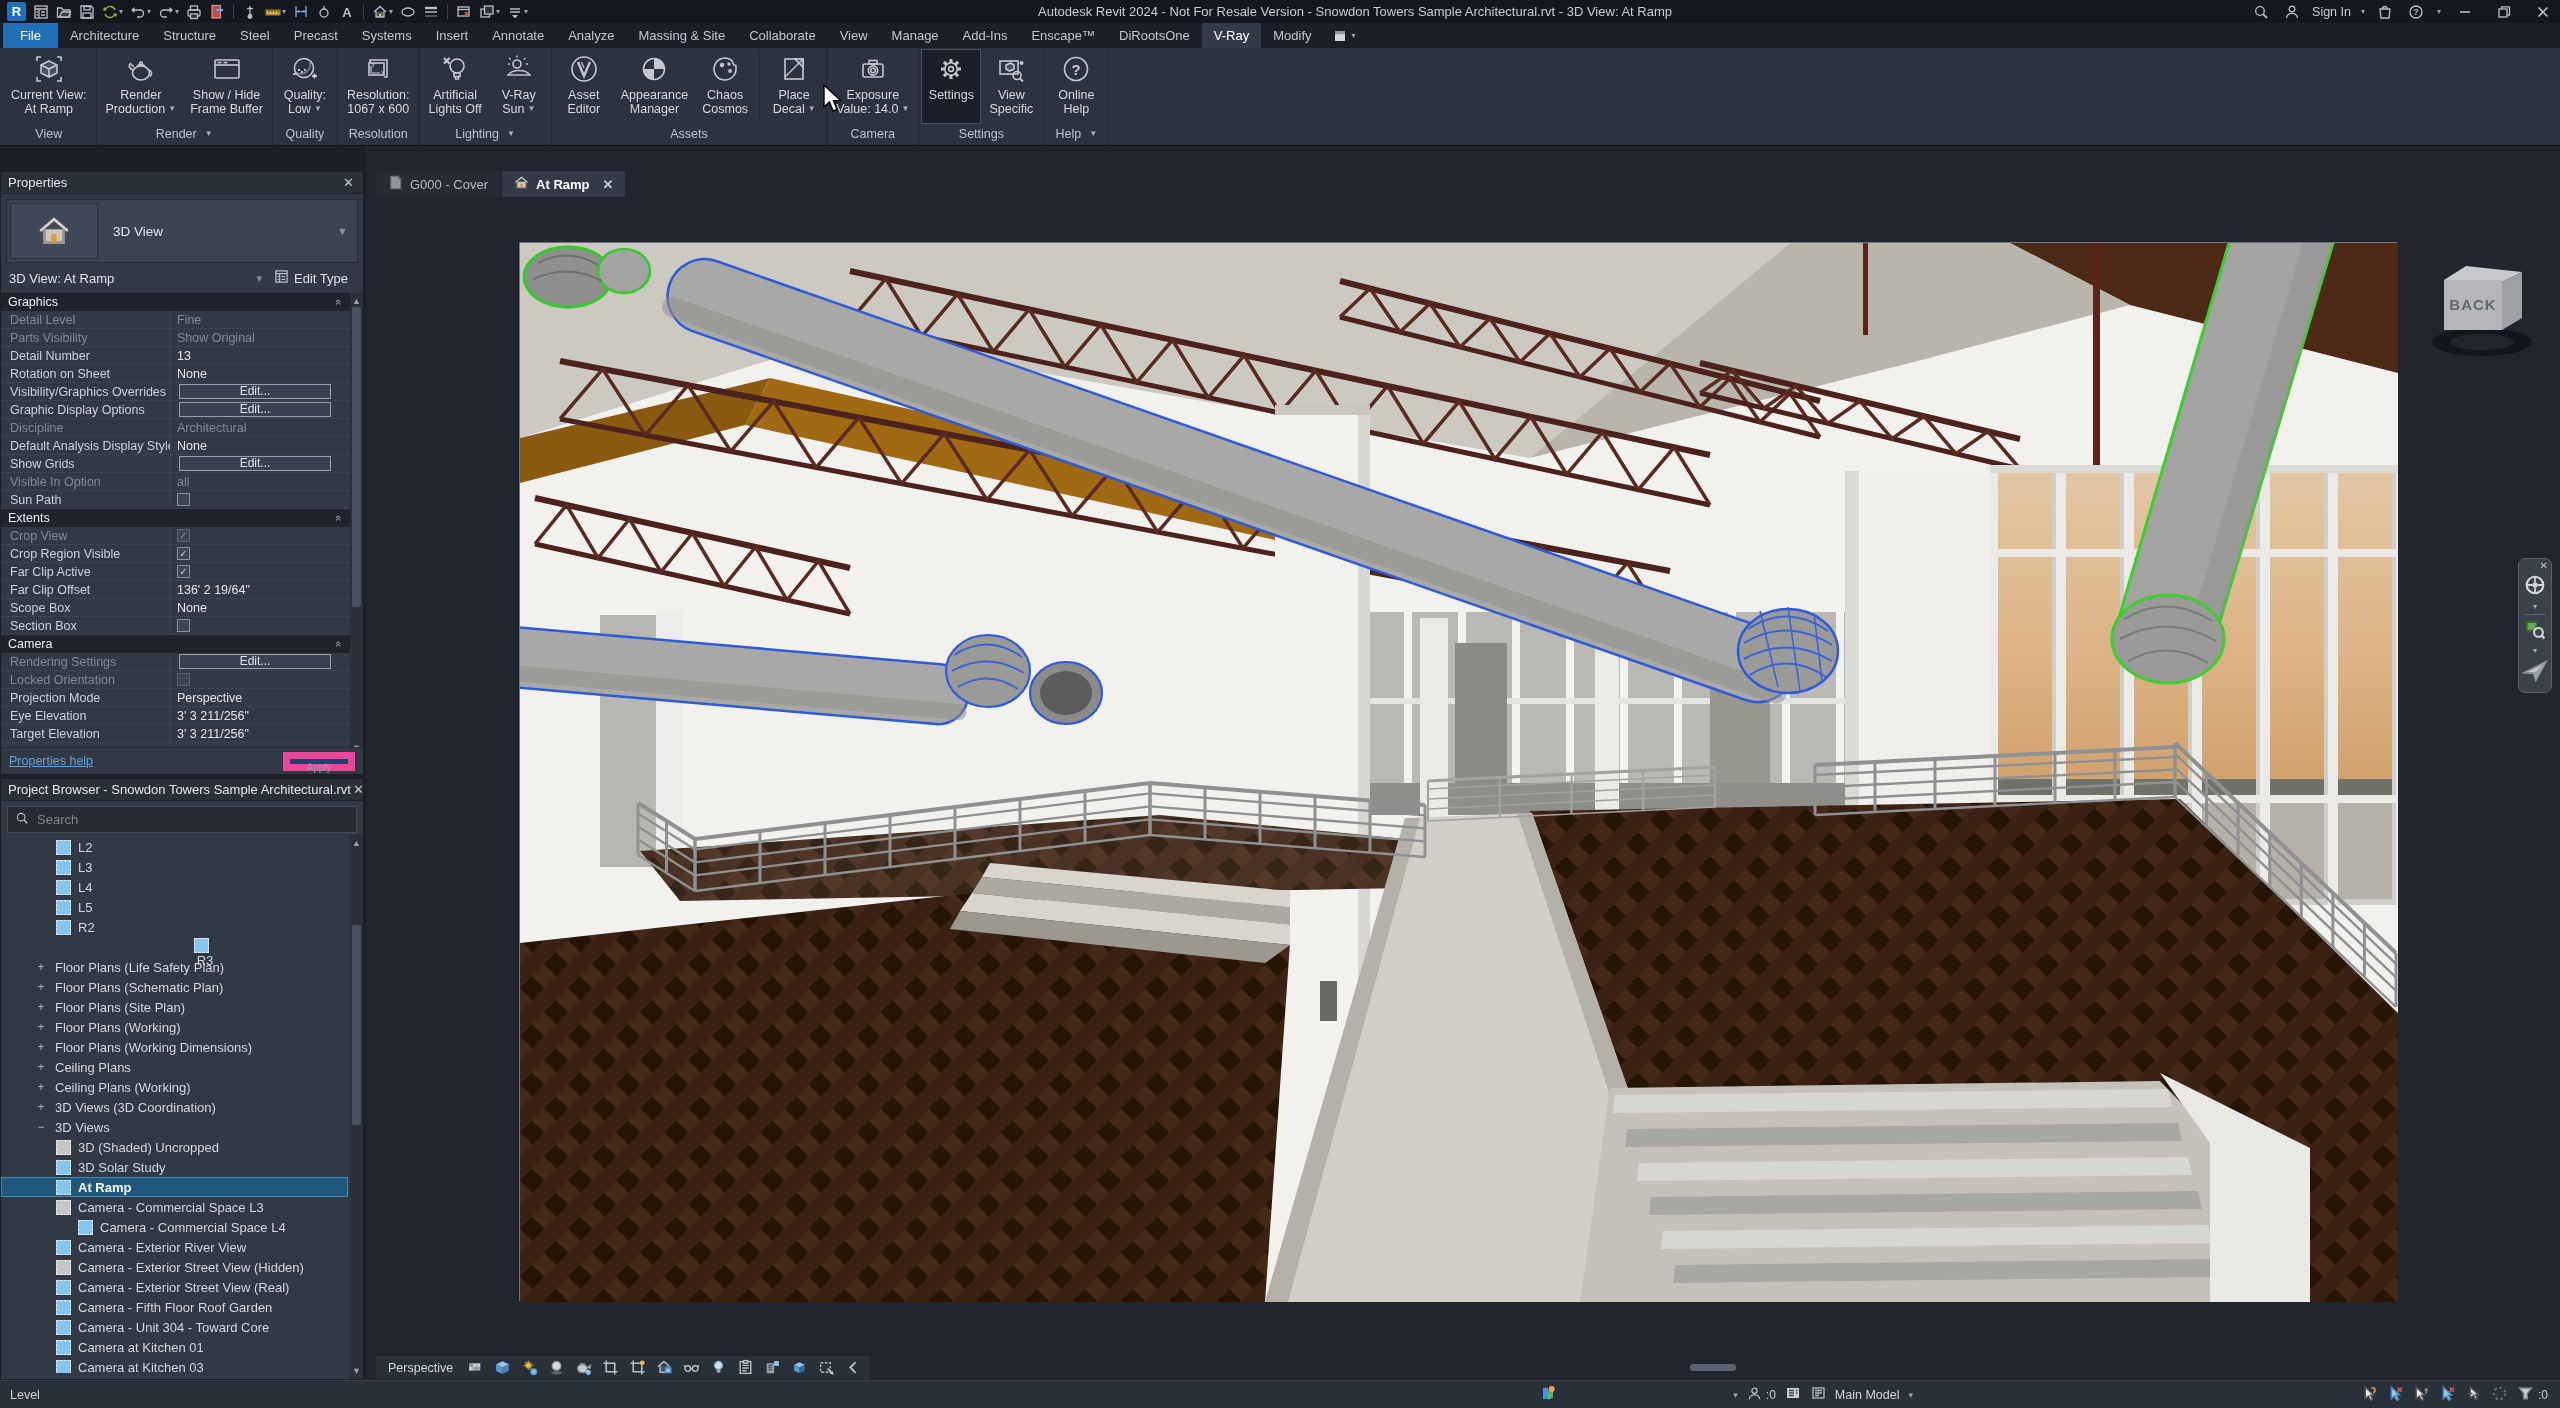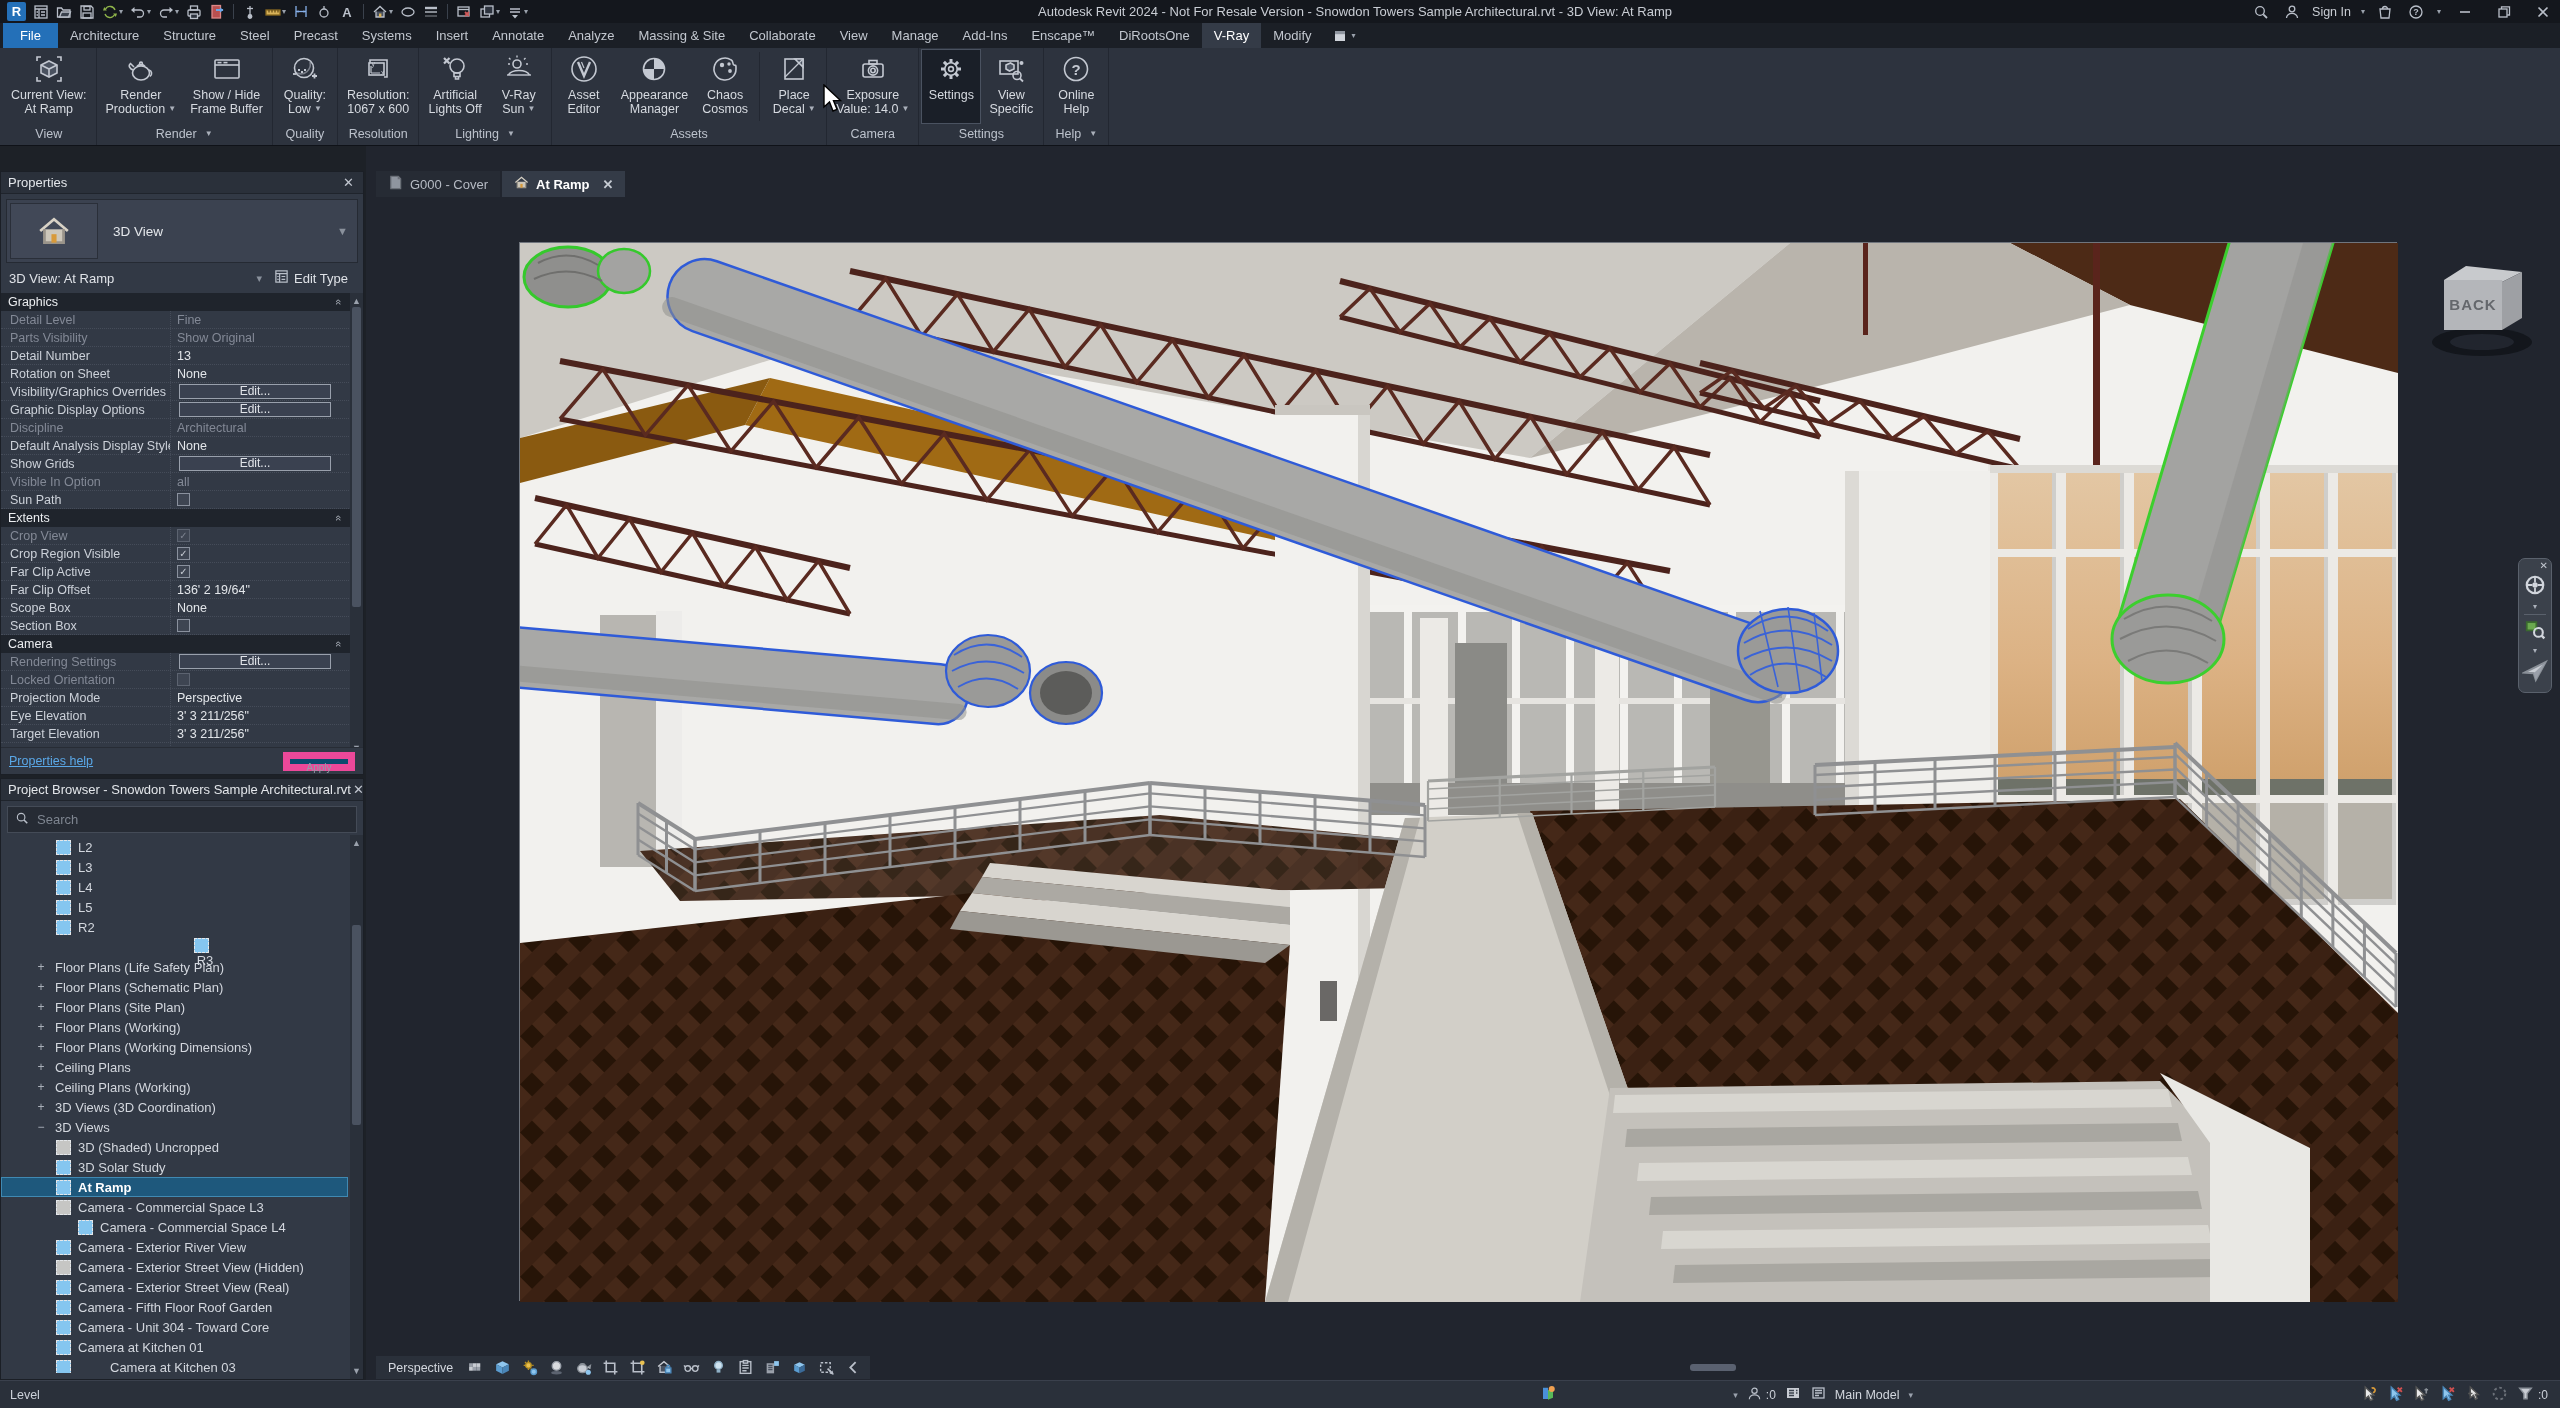--- a/index.html
+++ b/index.html
@@ -883,21 +883,21 @@
           <span class="tlabel">Camera - Fifth Floor Roof Garden</span>
         </div>
         <div class="titem" style="padding-left: 54px;">
           <span class="ticon"></span>
           <span class="tlabel">Camera - Unit 304 - Toward Core</span>
         </div>
         <div class="titem" style="padding-left: 54px;">
           <span class="ticon"></span>
           <span class="tlabel">Camera at Kitchen 01</span>
         </div>
-        <div class="titem" style="padding-left: 54px; gap: 32px;">
+        <div class="titem" style="padding-left: 54px;">
           <span class="ticon"></span>
           <span class="tlabel">Camera at Kitchen 03</span>
         </div>
       </div>
     <div class="pscroll" style="top:56px">
       <div class="scroll-arrow" style="top:2px">▲</div>
       <div class="thumb" style="top:90px;height:200px"></div>
       <div class="scroll-arrow" style="bottom:2px">▼</div>
     </div>
   </div>

